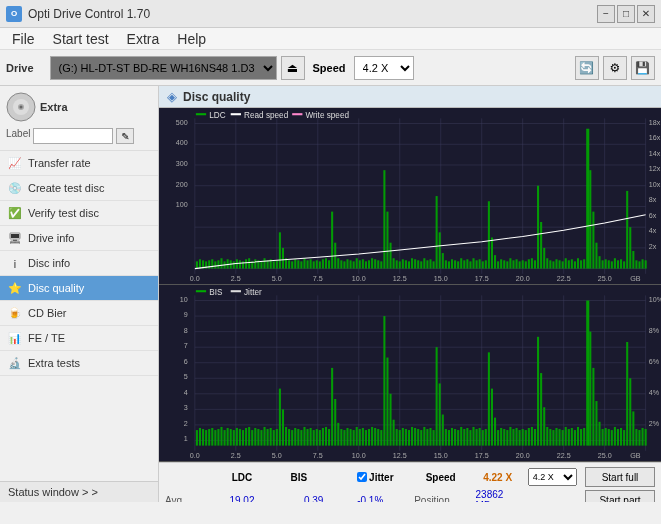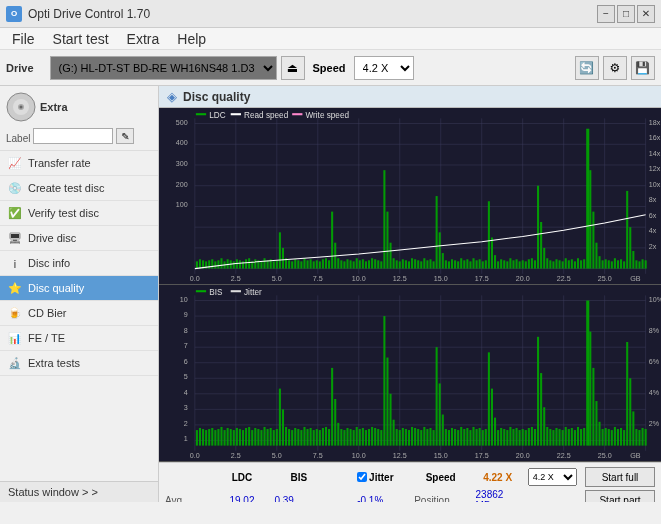--- a/index.html
+++ b/index.html
@@ -34,21 +34,21 @@
     
     
     .disc-panel { padding: 6px; background: #f0f0f0; border-bottom: 1px solid #ddd; }
     .disc-panel-header { display: flex; align-items: center; gap: 4px; margin-bottom: 6px; }
     .disc-icon { width: 30px; height: 30px; }
     .disc-label { font-size: 11px; font-weight: bold; color: #333; }
     .disc-grid { display: grid; grid-template-columns: auto 1fr; gap: 1px 4px; font-size: 10px; }
     .disc-grid-key { color: #555; }
     .disc-grid-val { color: #0000cc; font-weight: bold; }
     .disc-grid-val.black { color: #333; }
-    .label-row { display: flex; align-items: flex-end; gap: 3px; margin-top: 0; }
+    .label-row { display: flex; align-items: flex-start; gap: 3px; margin-top: 0; }
     .label-input { border: 1px solid #aaa; height: 16px; width: 80px; font-size: 10px; padding: 0 2px; }
     .label-btn { width: 18px; height: 16px; border: 1px solid #aaa; background: #e8e8e8; cursor: pointer; display: flex; align-items: center; justify-content: center; font-size: 10px; }
     
     
     .nav-items { display: flex; flex-direction: column; }
     .nav-item { display: flex; align-items: center; padding: 5px 8px; cursor: pointer; font-size: 11px; color: #333; border-bottom: 1px solid #e0e0e0; gap: 6px; }
     .nav-item.active { background: #5b9bd5; color: white; }
     .nav-item .nav-icon { width: 14px; height: 14px; display: flex; align-items: center; justify-content: center; font-size: 11px; flex-shrink: 0; }
     
     
@@ -142,21 +142,21 @@
       <div class="nav-item">
         <span class="nav-icon">💿</span>
         <span>Create test disc</span>
       </div>
       <div class="nav-item">
         <span class="nav-icon">✅</span>
         <span>Verify test disc</span>
       </div>
       <div class="nav-item">
         <span class="nav-icon">🖥</span>
-        <span>Drive disc</span>
+        <span>Drive info</span>
       </div>
       <div class="nav-item">
         <span class="nav-icon">ℹ</span>
         <span>Disc info</span>
       </div>
       <div class="nav-item active">
         <span class="nav-icon">⭐</span>
         <span>Disc quality</span>
       </div>
       <div class="nav-item">
@@ -659,21 +659,21 @@
         <select style="width:55px; height:18px; font-size:9px;">
           <option value="4.2 X">4.2 X</option>
         </select>
         <div style="display:flex;flex-direction:column;gap:2px;">
           <button class="start-btn">Start full</button>
         </div>
       </div>
       <div style="display:flex; align-items:center; gap:8px; padding:1px 0;">
         <div style="width:50px; font-size:10px; color:#555;">Avg</div>
         <div style="width:55px; text-align:center; font-size:10px; color:#0000cc;">19.02</div>
-        <div style="width:55px; text-align:left; font-size:10px; color:#0000cc;">0.39</div>
+        <div style="width:55px; text-align:right; font-size:10px; color:#0000cc;">0.39</div>
         <div style="width:20px;"></div>
         <div style="width:55px; text-align:left; font-size:10px; color:#0000cc;">-0.1%</div>
         <div style="width:60px; font-size:10px; color:#555;">Position</div>
         <div style="width:50px; font-size:10px; color:#0000cc;">23862 MB</div>
         <div style="width:55px;"></div>
         <div style="display:flex;flex-direction:column;gap:2px;">
           <button class="start-btn">Start part</button>
         </div>
       </div>
 

